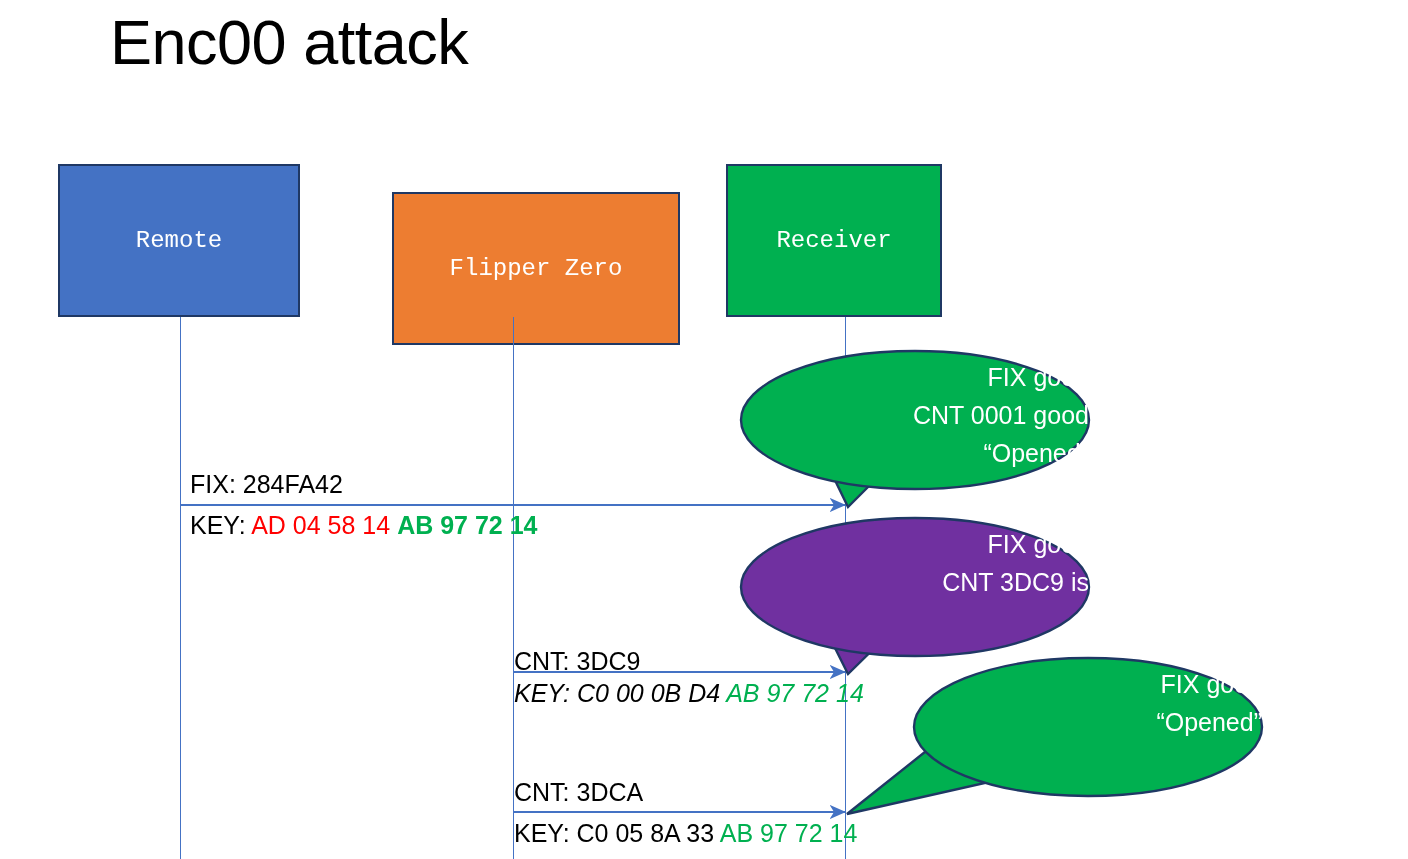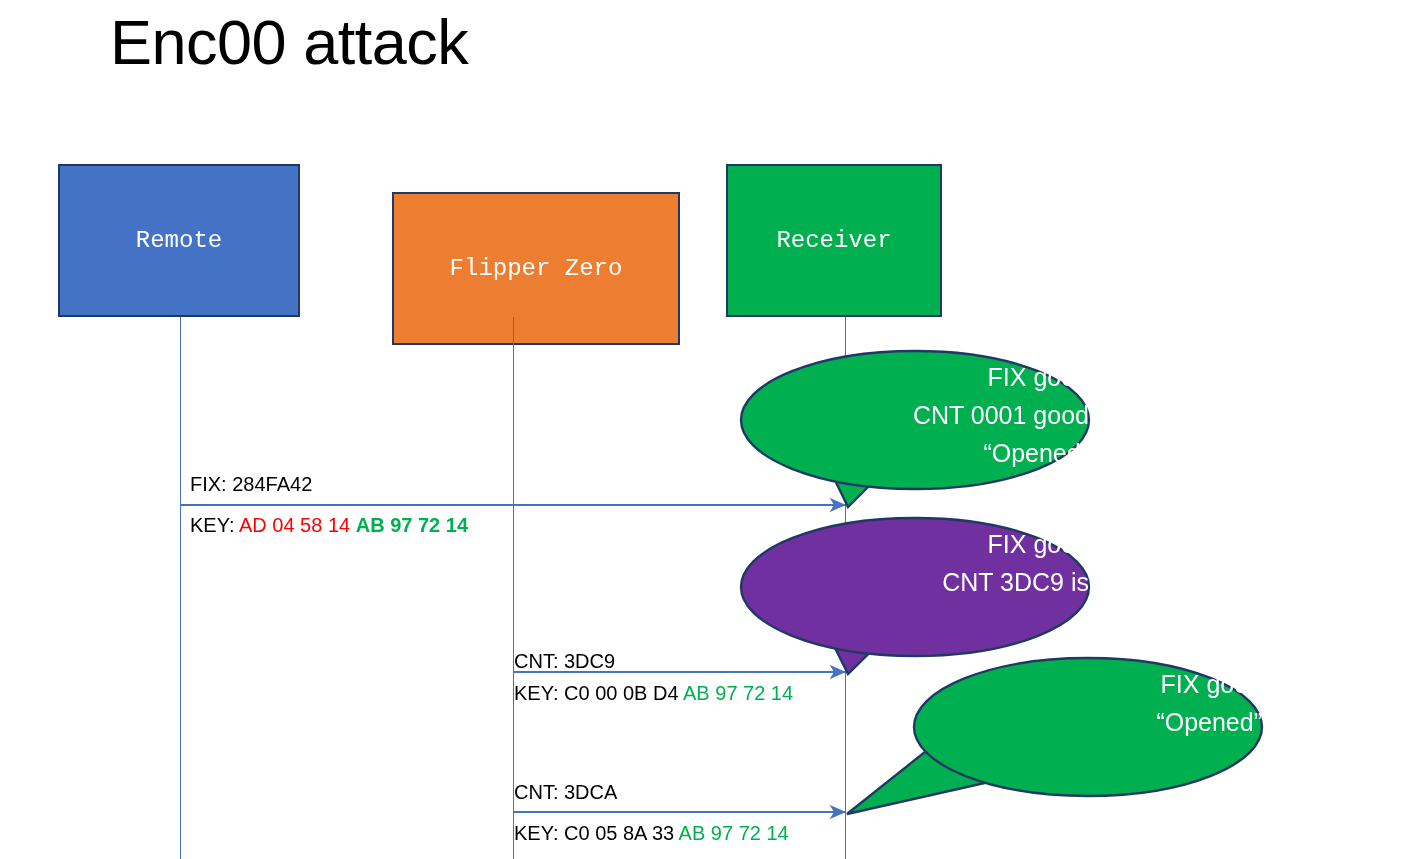--- a/index.html
+++ b/index.html
@@ -65,21 +65,21 @@
     width: 1408px;
     height: 859px;
     overflow: visible;
   }
   #arrow-layer { z-index: 2; }
   #bubble-layer { z-index: 3; }
 
   
   .msg {
     position: absolute;
-    font-size: 20px;
+    font-size: 25px;
     line-height: 35px;
     white-space: nowrap;
     color: #000000;
     z-index: 4;
   }
   .k-red   { color: #FF0000; margin-top: 20px; }
   .k-green { color: #00B050; }
   .k-green-bold { color: #00B050; font-weight: bold; }
 
   
@@ -168,21 +168,21 @@
     <div>
       <span>KEY:</span>
       <span class="k-red">AD 04 58 14</span>
       <span class="k-green-bold">AB 97 72 14</span>
     </div>
   </div>
 
   <div class="msg" style="left:514px; top:644px;">
     <span>CNT: 3DC9</span>
   </div>
-  <div class="msg" style="left:514px; top:676px;">
+  <div class="msg" style="left:514px; top:676px;font-style:italic;">
     <div>
       <span>KEY:</span>
       <span>C0 00 0B D4</span>
       <span class="k-green">AB 97 72 14</span>
     </div>
   </div>
 
   <div class="msg" style="left:514px; top:775px;">
     <span>CNT: 3DCA</span>
   </div>

